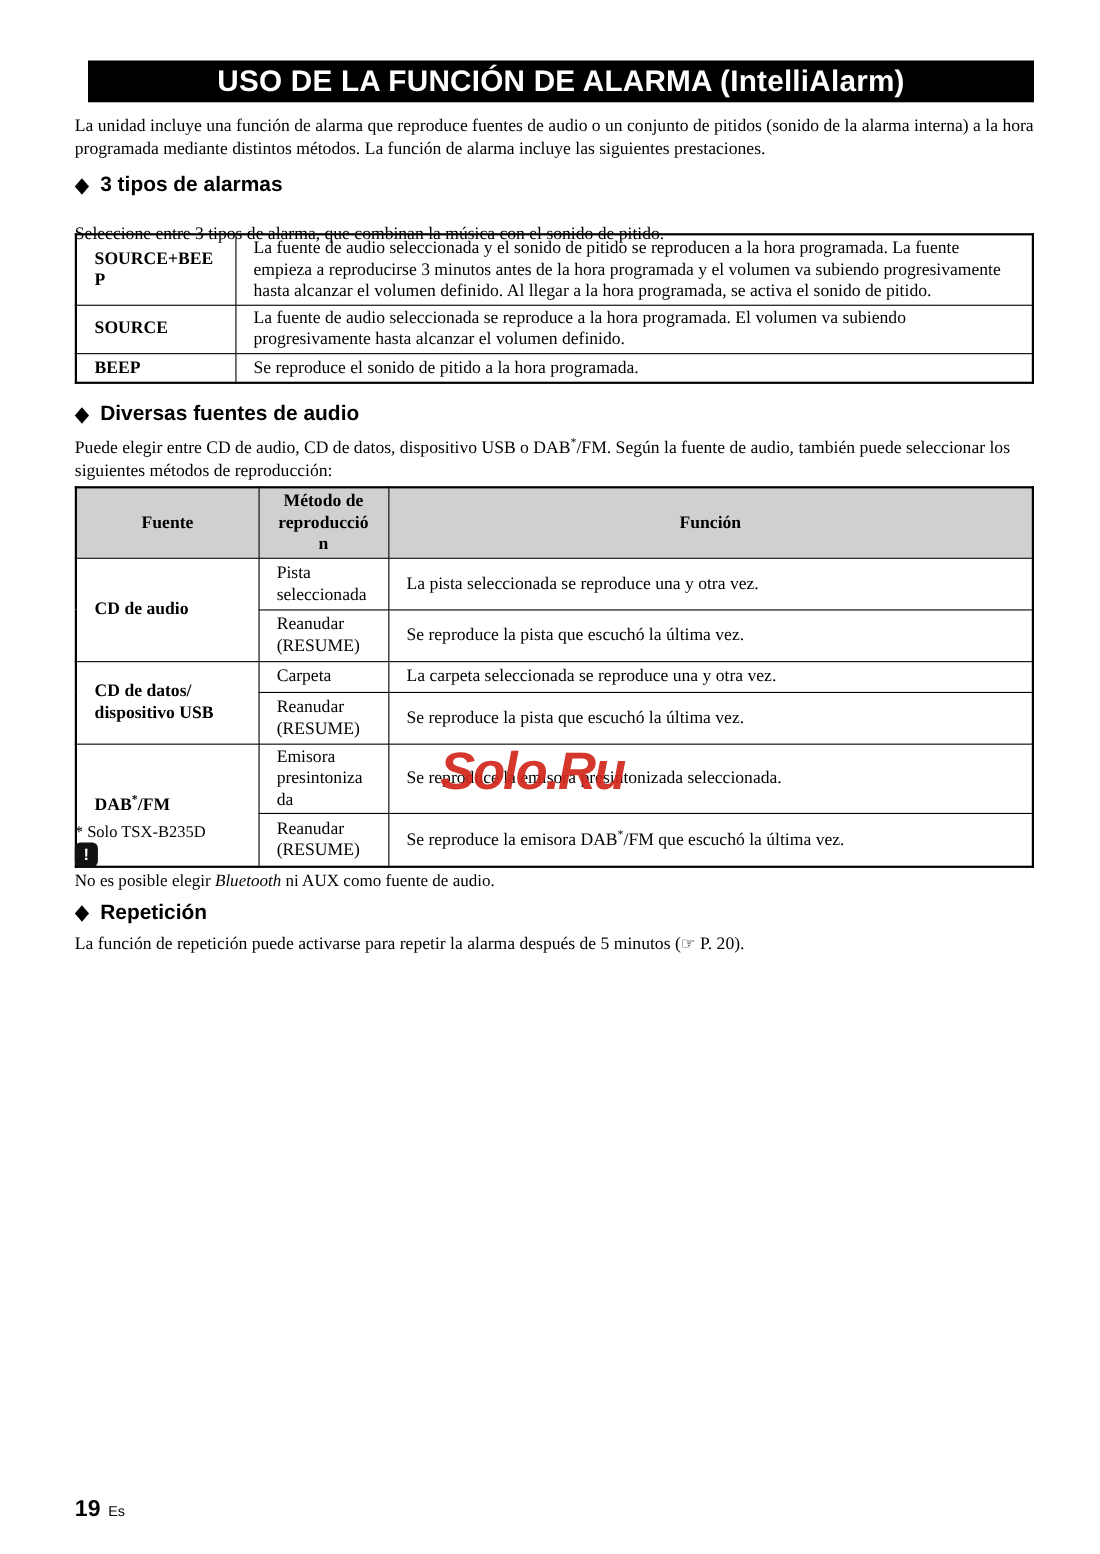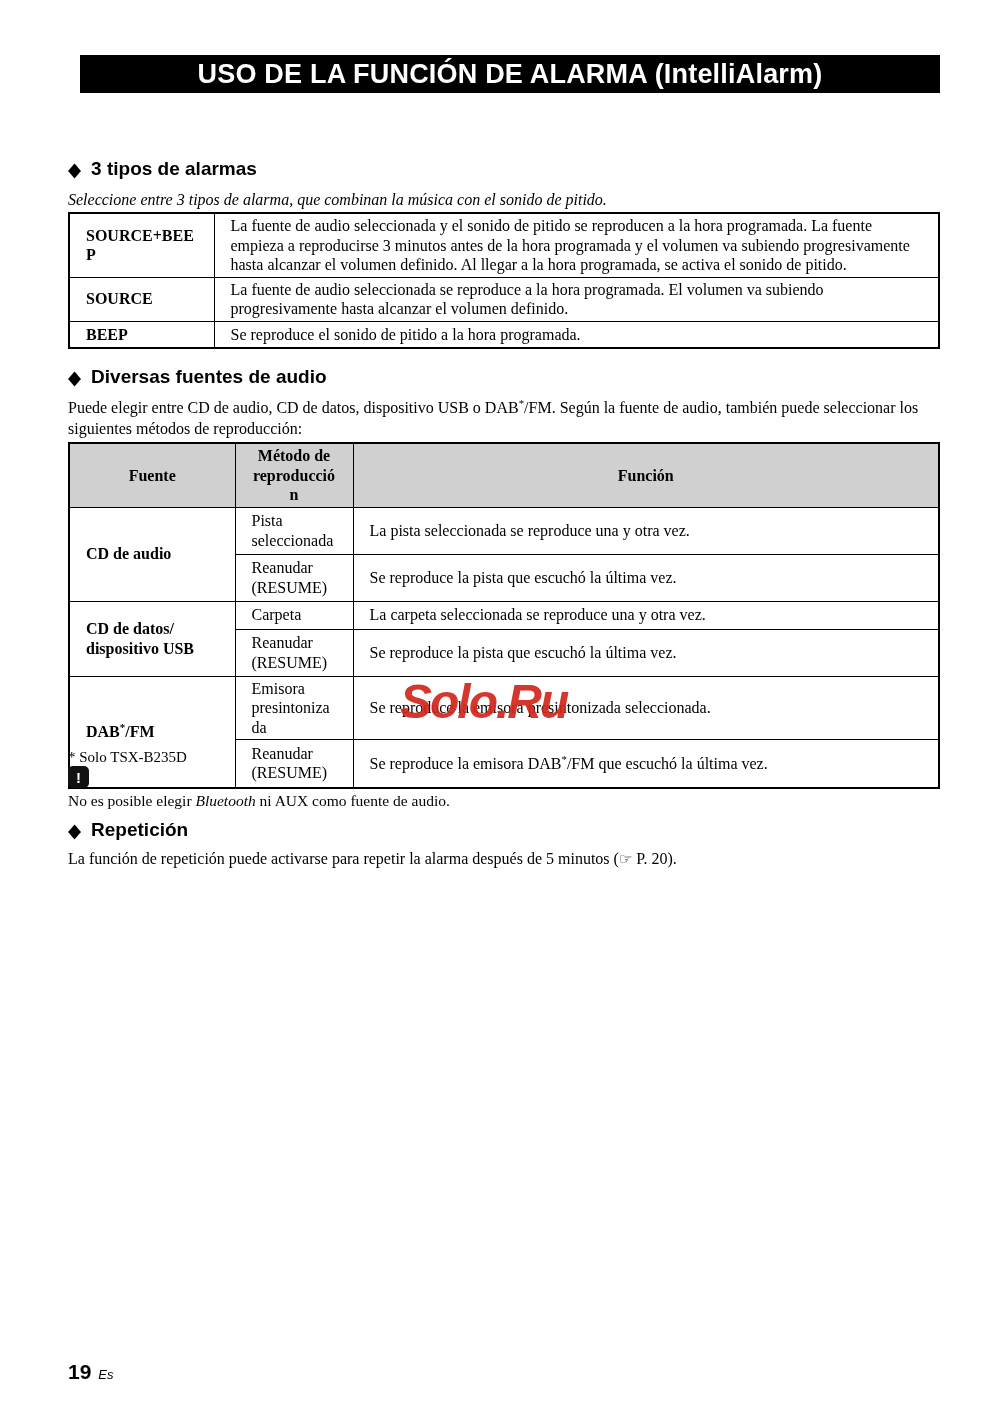--- a/index.html
+++ b/index.html
@@ -65,39 +65,40 @@
   }
 
   .page-footer {
     position:absolute; left:68px; top:1360px;
     display:flex; align-items:baseline; gap:7px;
   }
   .page-number {
     font-family:"Liberation Sans", sans-serif; font-weight:bold; font-size:21px;
   }
   .page-lang {
-    font-family:"Liberation Sans", sans-serif; font-style:italic; font-size:13px;
+    font-family:"Liberation Sans", sans-serif; font-size:13px;
   }
 </style>
 </head>
 <body>
 
 <div class="content">
 
   <div class="abs title-bar" style="top:55px;margin-left:12px;">
     <span class="title-text">USO DE LA FUNCIÓN DE ALARMA (IntelliAlarm)</span>
   </div>
 
+  <p class="abs body-text" style="top:104px;">La unidad incluye una función de alarma que reproduce fuentes de audio o un conjunto de pitidos (sonido de la alarma interna) a la hora programada mediante distintos métodos. La función de alarma incluye las siguientes prestaciones.</p>
 
   <div class="abs section-heading" style="top:158px;">
     <span class="diamond">◆</span>
     <span>3 tipos de alarmas</span>
   </div>
 
-  <p class="abs body-text" style="top:189px;font-style:italic;">Seleccione entre 3 tipos de alarma, que combinan la música con el sonido de pitido.</p>
+  <p class="abs body-text" style="top:202px;">Seleccione entre 3 tipos de alarma, que combinan la música con el sonido de pitido.</p>
 
   <table class="abs" style="top:212px;">
     <tbody>
       <tr style="height:64px;">
         <td class="t1-label">SOURCE+BEEP</td>
         <td>La fuente de audio seleccionada y el sonido de pitido se reproducen a la hora programada. La fuente empieza a reproducirse 3 minutos antes de la hora programada y el volumen va subiendo progresivamente hasta alcanzar el volumen definido. Al llegar a la hora programada, se activa el sonido de pitido.</td>
       </tr>
       <tr style="height:44px;margin-top:43px;">
         <td class="t1-label">SOURCE</td>
         <td>La fuente de audio seleccionada se reproduce a la hora programada. El volumen va subiendo progresivamente hasta alcanzar el volumen definido.</td>

